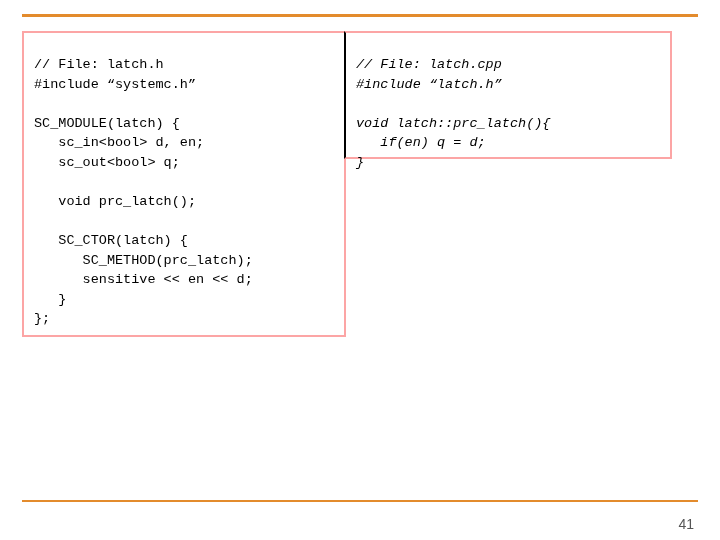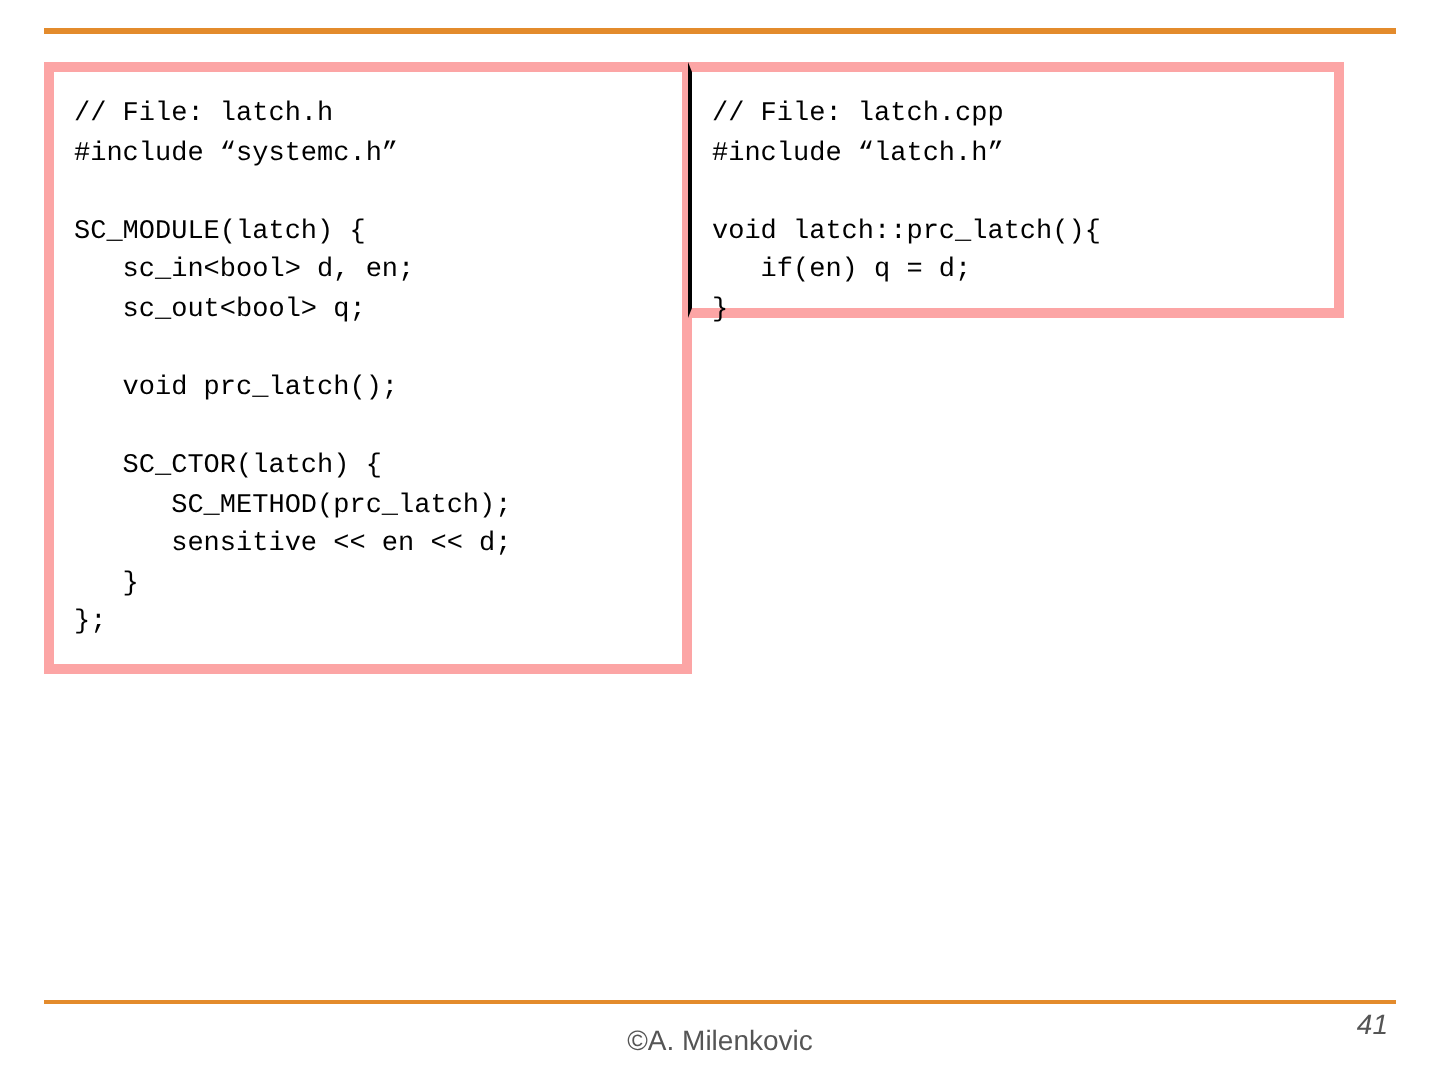--- a/index.html
+++ b/index.html
@@ -29,63 +29,63 @@
     height: 3px;
     background: #e38b2c;
     width: 100%;
     margin-bottom: 14px;
   }
   .code-area {
     display: flex;
     gap: 0;
   }
   .code-box {
-    border: 5px solid #fca5a5;
+    border: 2px solid #fca5a5;
     background: #fff;
     font-family: "Courier New", Courier, monospace;
     font-size: 13.5px;
     line-height: 1.45;
-    padding: 12px 10px 10px 10px;
+    padding: 22px 10px 10px 10px;
     white-space: pre;
     box-sizing: border-box;
   }
   .code-left {
     width: 324px;
     height: 306px;
   }
   .code-right {
     width: 328px;
     height: 128px;
     border-left: 2px solid #000;
     margin-left: -2px;
+    font-style: italic;
   }
   .footer-line {
     position: absolute;
     left: 22px;
     right: 22px;
     bottom: 38px;
     height: 2px;
     background: #e38b2c;
   }
   .footer-author {
     position: absolute;
     bottom: 12px;
     left: 0;
     right: 0;
     text-align: center;
     font-size: 14px;
     color: #555;
   }
   .footer-page {
     position: absolute;
-    bottom: 20px;
+    bottom: 8px;
     right: 26px;
     font-size: 14px;
     color: #555;
-    font-style: italic;
   }
 </style>
 </head>
 <body>
 
 <div class="slide">
   <div class="title-underline"></div>
 
   <div class="code-area">
     <div class="code-box code-left">// File: latch.h
@@ -104,15 +104,14 @@
 };</div>
     <div class="code-box code-right">// File: latch.cpp
 #include “latch.h”
 
 void latch::prc_latch(){
    if(en) q = d;
 }</div>
   </div>
 
   <div class="footer-line"></div>
-  <div class="footer-author">©A. Milenkovic</div>
   <div class="footer-page">41</div>
 </div>
 
 </body></html>

